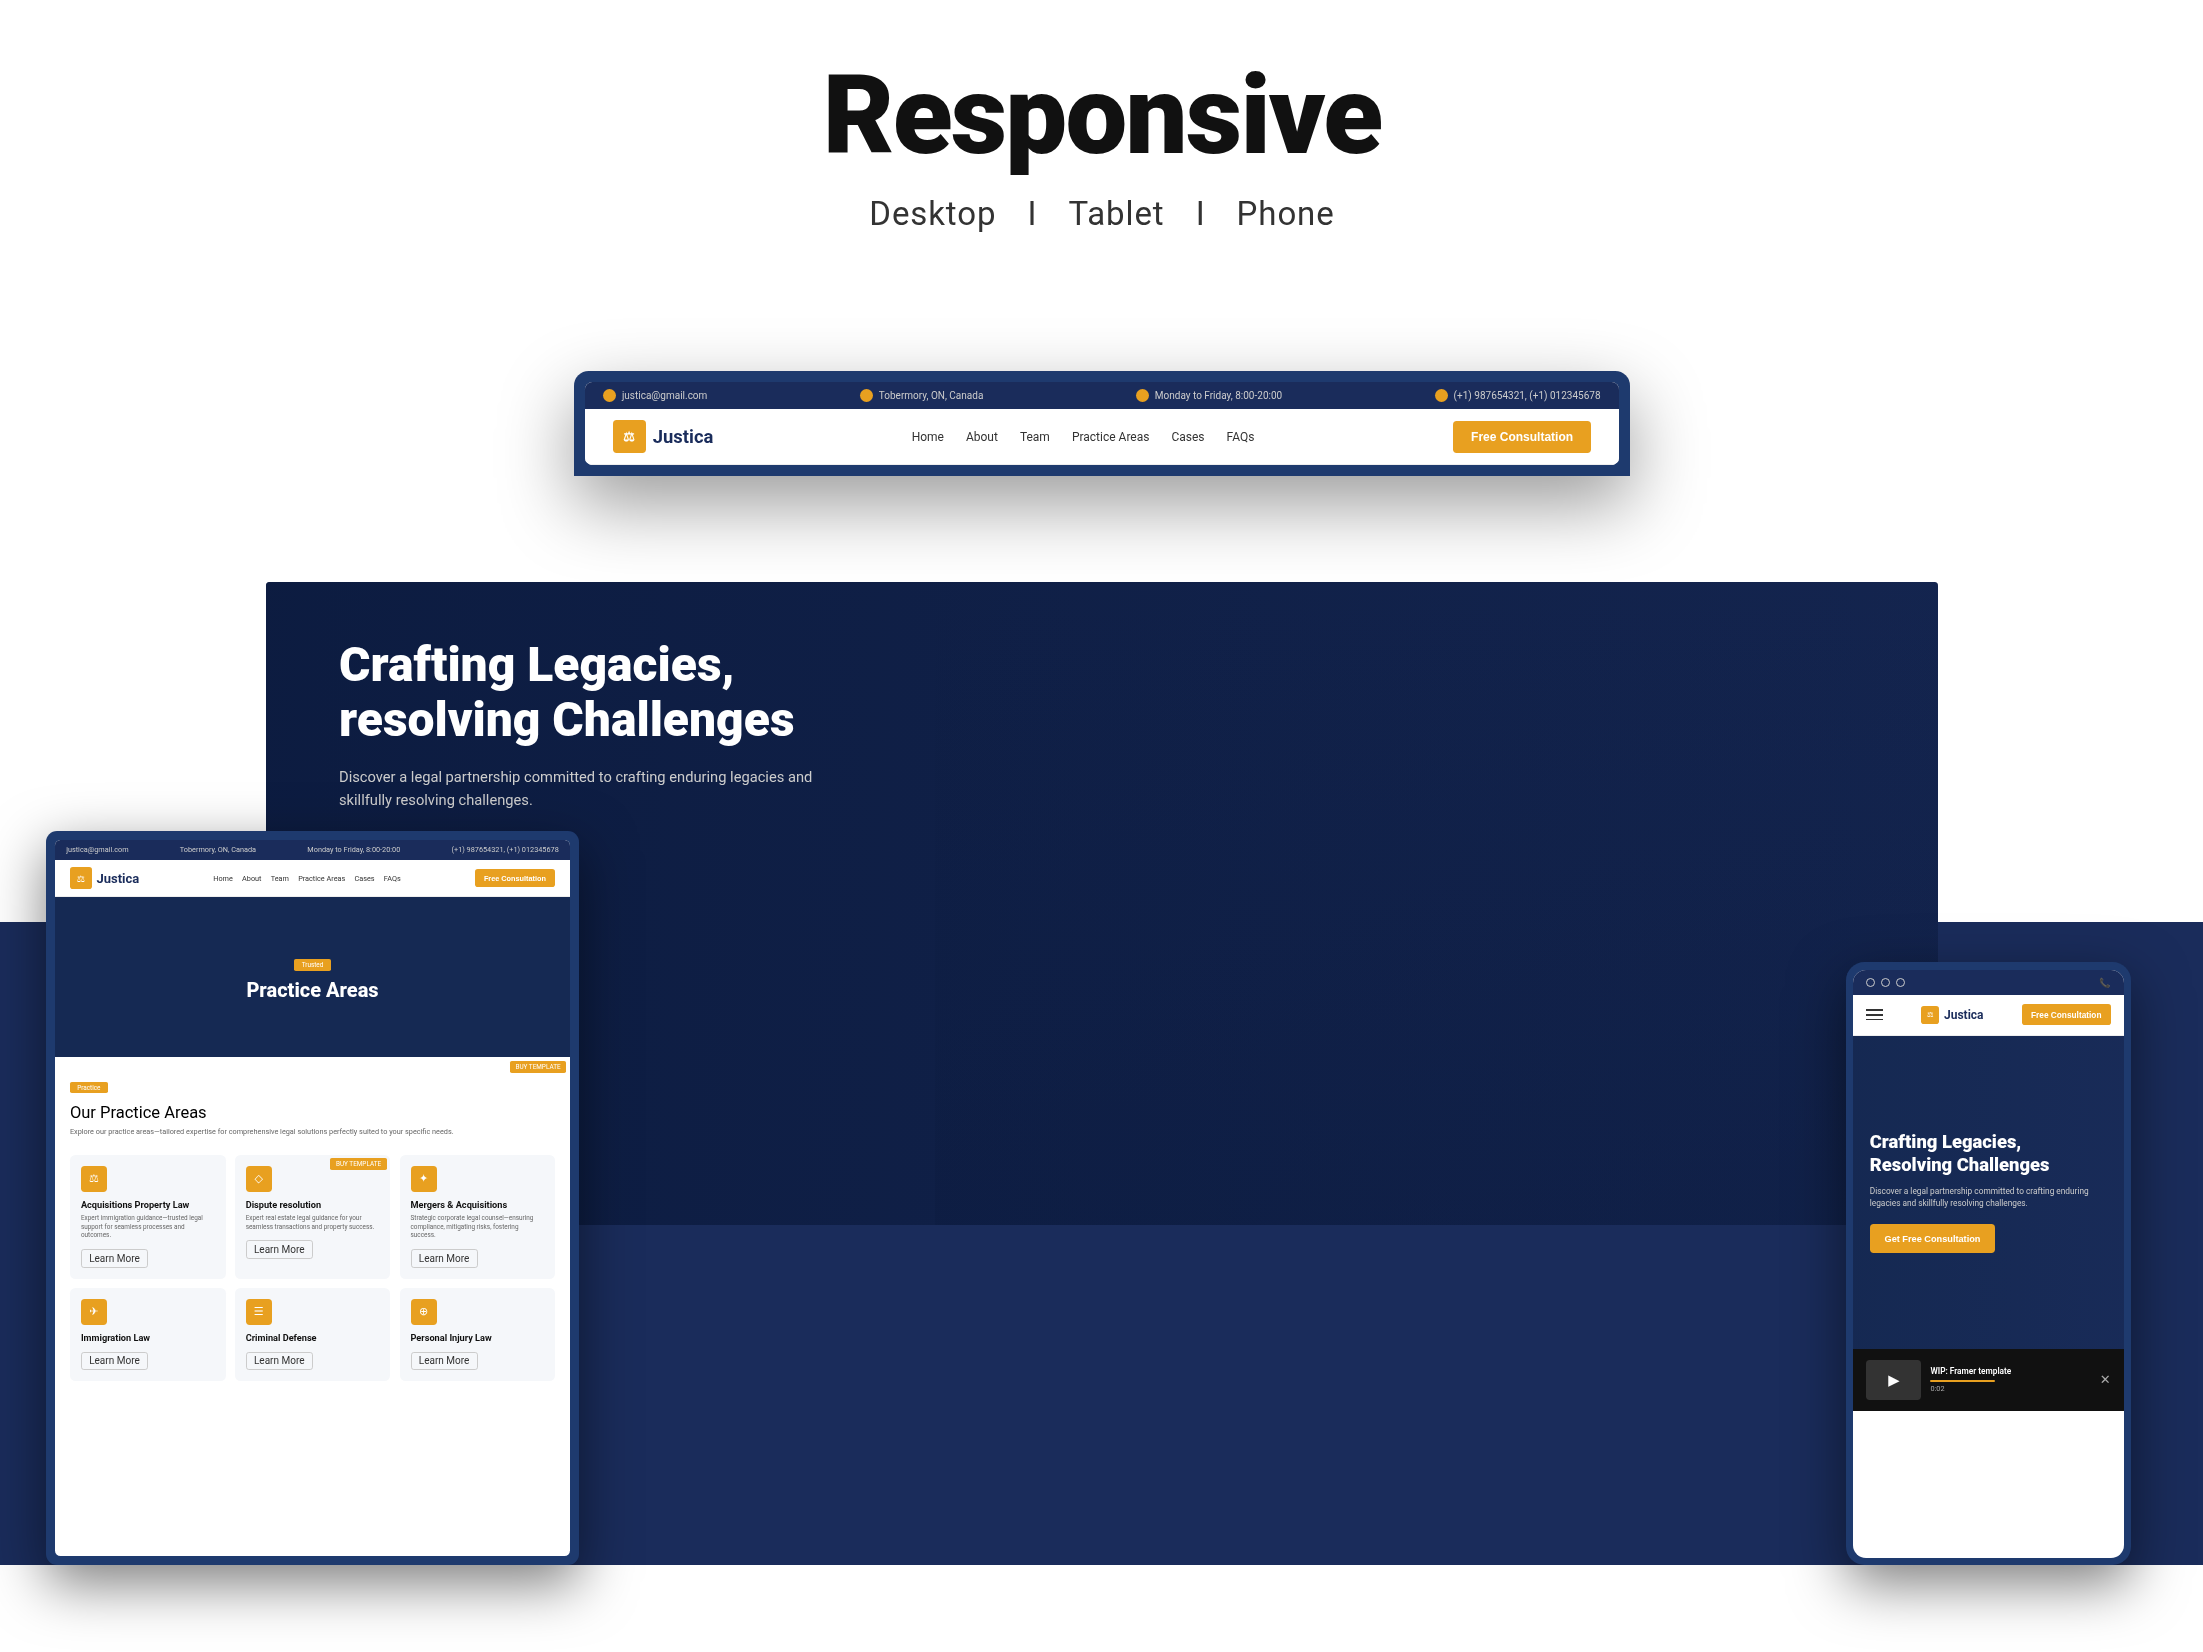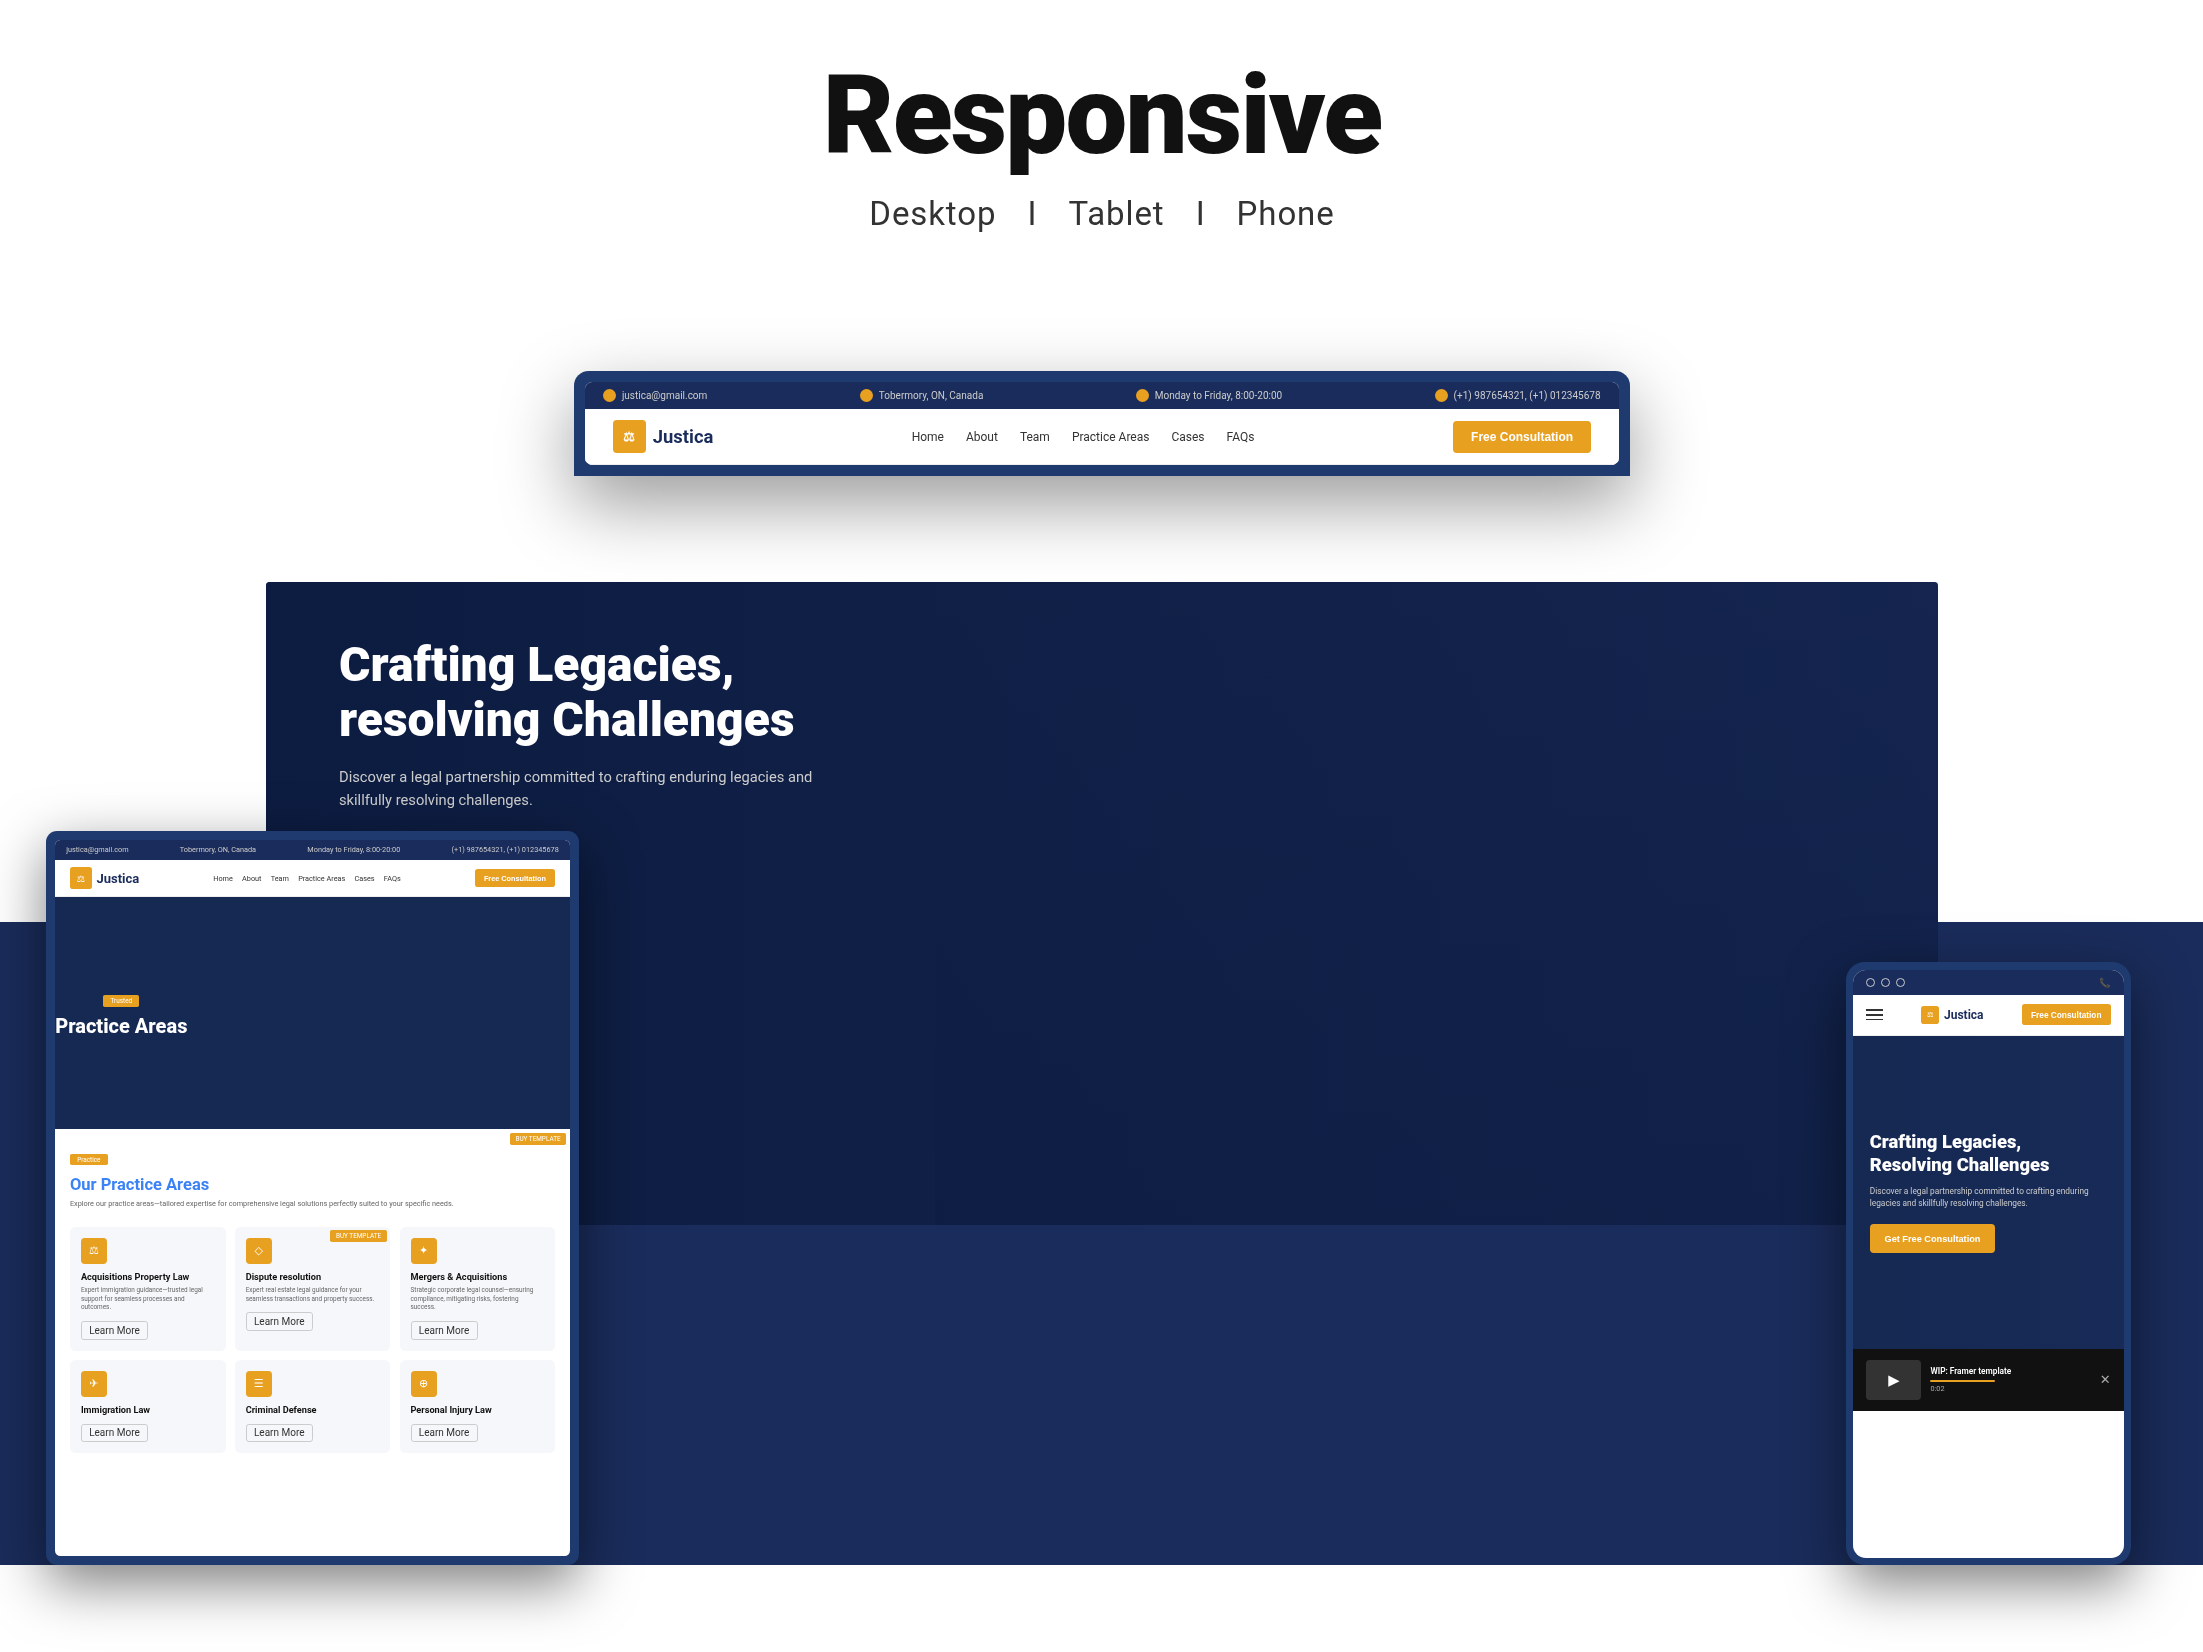--- a/index.html
+++ b/index.html
@@ -234,24 +234,25 @@
       color: #fff;
       border: none;
       padding: 4.6px 9.2px;
       border-radius: 2.8px;
       font-size: 7.3px;
       font-weight: 600;
     }
 
     .tablet-hero {
       background: #1a2c5b;
-      height: 232px;
+      height: 160px;
       position: relative;
       display: flex;
       align-items: center;
+      justify-content: center;
       overflow: hidden;
     }
 
     .tablet-hero-overlay {
       position: absolute;
       inset: 0;
       background: rgba(20,40,80,0.7);
     }
 
     .tablet-hero-content {
@@ -286,22 +287,22 @@
       color: white;
       font-size: 6.4px;
       padding: 1.8px 7.3px;
       border-radius: 1.8px;
       display: inline-block;
       margin-bottom: 9.2px;
     }
 
     .tablet-section-title {
       font-size: 16.5px;
-      font-weight: 700;
-      color: #3b82f6;
+      font-weight: 400;
+      color: #000000;
       margin-bottom: 5.5px;
     }
 
     .tablet-section-desc {
       font-size: 7.3px;
       color: #666;
       margin-bottom: 18.4px;
     }
 
     .tablet-cards {

